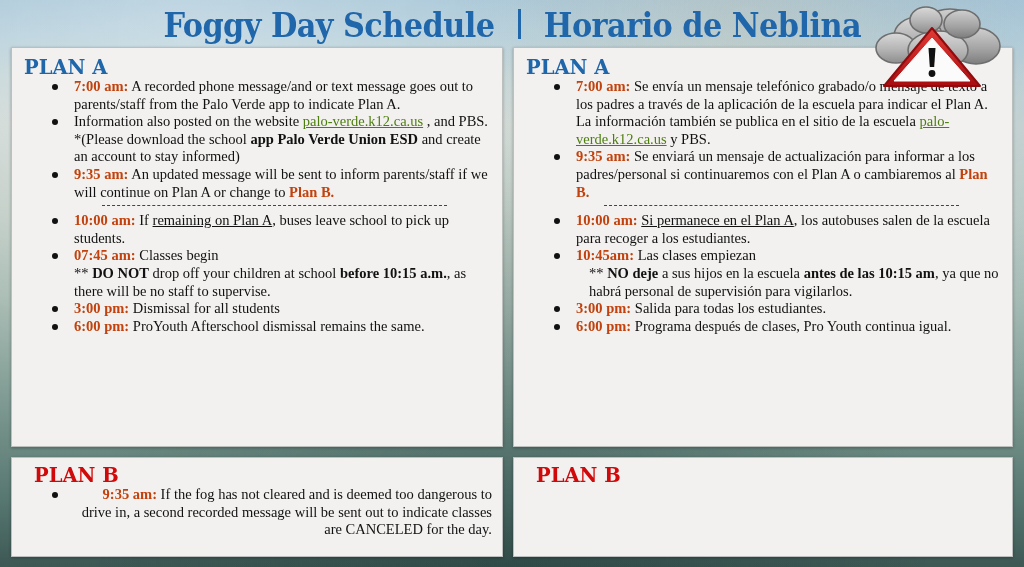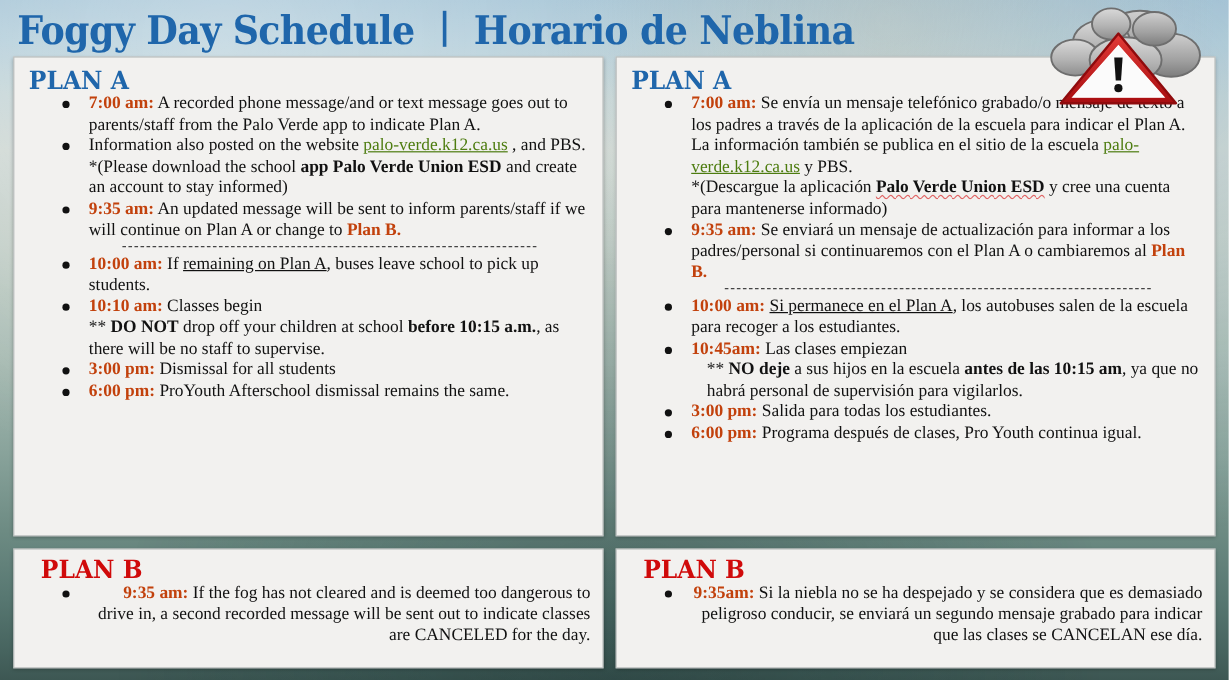--- a/index.html
+++ b/index.html
@@ -49,20 +49,21 @@
 
   
   .header {
     position: absolute;
     left: 0;
     top: 0;
     width: 1024px;
     height: 48px;
     display: flex;
     align-items: center;
+    justify-content: center;
     z-index: 5;
   }
   .title-wrap {
     display: flex;
     align-items: baseline;
     gap: 9px;
     white-space: nowrap;
   }
   .title-part {
     font-family: "DejaVu Serif", "Liberation Serif", serif;
@@ -280,21 +281,21 @@
       <li class="bulleted">
         <span class="time">9:35 am:</span><span> An updated message will be sent to inform parents/staff if we will continue on Plan A or change to </span><span class="red">Plan B.</span>
         <span class="dashline"></span>
       </li>
 
       <li class="bulleted">
         <span class="time">10:00 am:</span><span> If </span><span class="u">remaining on Plan A</span><span>, buses leave school to pick up students.</span>
       </li>
 
       <li class="bulleted">
-        <span class="time">10:10 am:</span><span> Classes begin</span>
+        <span class="time">07:45 am:</span><span> Classes begin</span>
         <span class="sub-indent"><span>** </span><span class="b">DO NOT</span><span> drop off your children at school </span><span class="b">before 10:15 a.m.</span><span>, as there will be no staff to supervise.</span></span>
       </li>
 
       <li class="bulleted">
         <span class="time">3:00 pm:</span><span> Dismissal for all students</span>
       </li>
 
       <li class="bulleted">
         <span class="time">6:00 pm:</span><span> ProYouth Afterschool dismissal remains the same.</span>
       </li>
@@ -302,21 +303,20 @@
     </ul>
   </div>
 
   <div class="panel panel-top-right">
     <div class="plan-a-heading">PLAN A</div>
 
     <ul class="bullets list-right">
 
       <li class="bulleted">
         <span class="time">7:00 am:</span><span> Se envía un mensaje telefónico grabado/o mensaje de texto a los padres a través de la aplicación de la escuela para indicar el Plan A. La información también se publica en el sitio de la escuela </span><span class="lnk">palo-verde.k12.ca.us</span><span> y PBS.</span>
-        <span class="sub-indent"><span>*(Descargue la aplicación </span><span class="b squiggle">Palo Verde Union ESD</span><span> y cree una cuenta para mantenerse informado)</span></span>
       </li>
 
       <li class="bulleted">
         <span class="time">9:35 am:</span><span> Se enviará un mensaje de actualización para informar a los padres/personal si continuaremos con el Plan A o cambiaremos al </span><span class="red">Plan B.</span>
         <span class="dashline-r"></span>
       </li>
 
       <li class="bulleted">
         <span class="time">10:00 am:</span><span> </span><span class="u">Si permanece en el Plan A</span><span>, los autobuses salen de la escuela para recoger a los estudiantes.</span>
       </li>
@@ -341,20 +341,15 @@
     <div class="plan-b-heading">PLAN B</div>
     <ul class="bullets planb-list">
       <li>
         <span class="time">9:35 am:</span><span> If the fog has not cleared and is deemed too dangerous to drive in, a second recorded message will be sent out to indicate classes are CANCELED for the day.</span>
       </li>
     </ul>
   </div>
 
   <div class="panel panel-bot-right">
     <div class="plan-b-heading">PLAN B</div>
-    <ul class="bullets planb-list">
-      <li>
-        <span class="time">9:35am:</span><span> Si la niebla no se ha despejado y se considera que es demasiado peligroso conducir, se enviará un segundo mensaje grabado para indicar que las clases se CANCELAN ese día.</span>
-      </li>
-    </ul>
   </div>
 
 </div>
 
 </body></html>

